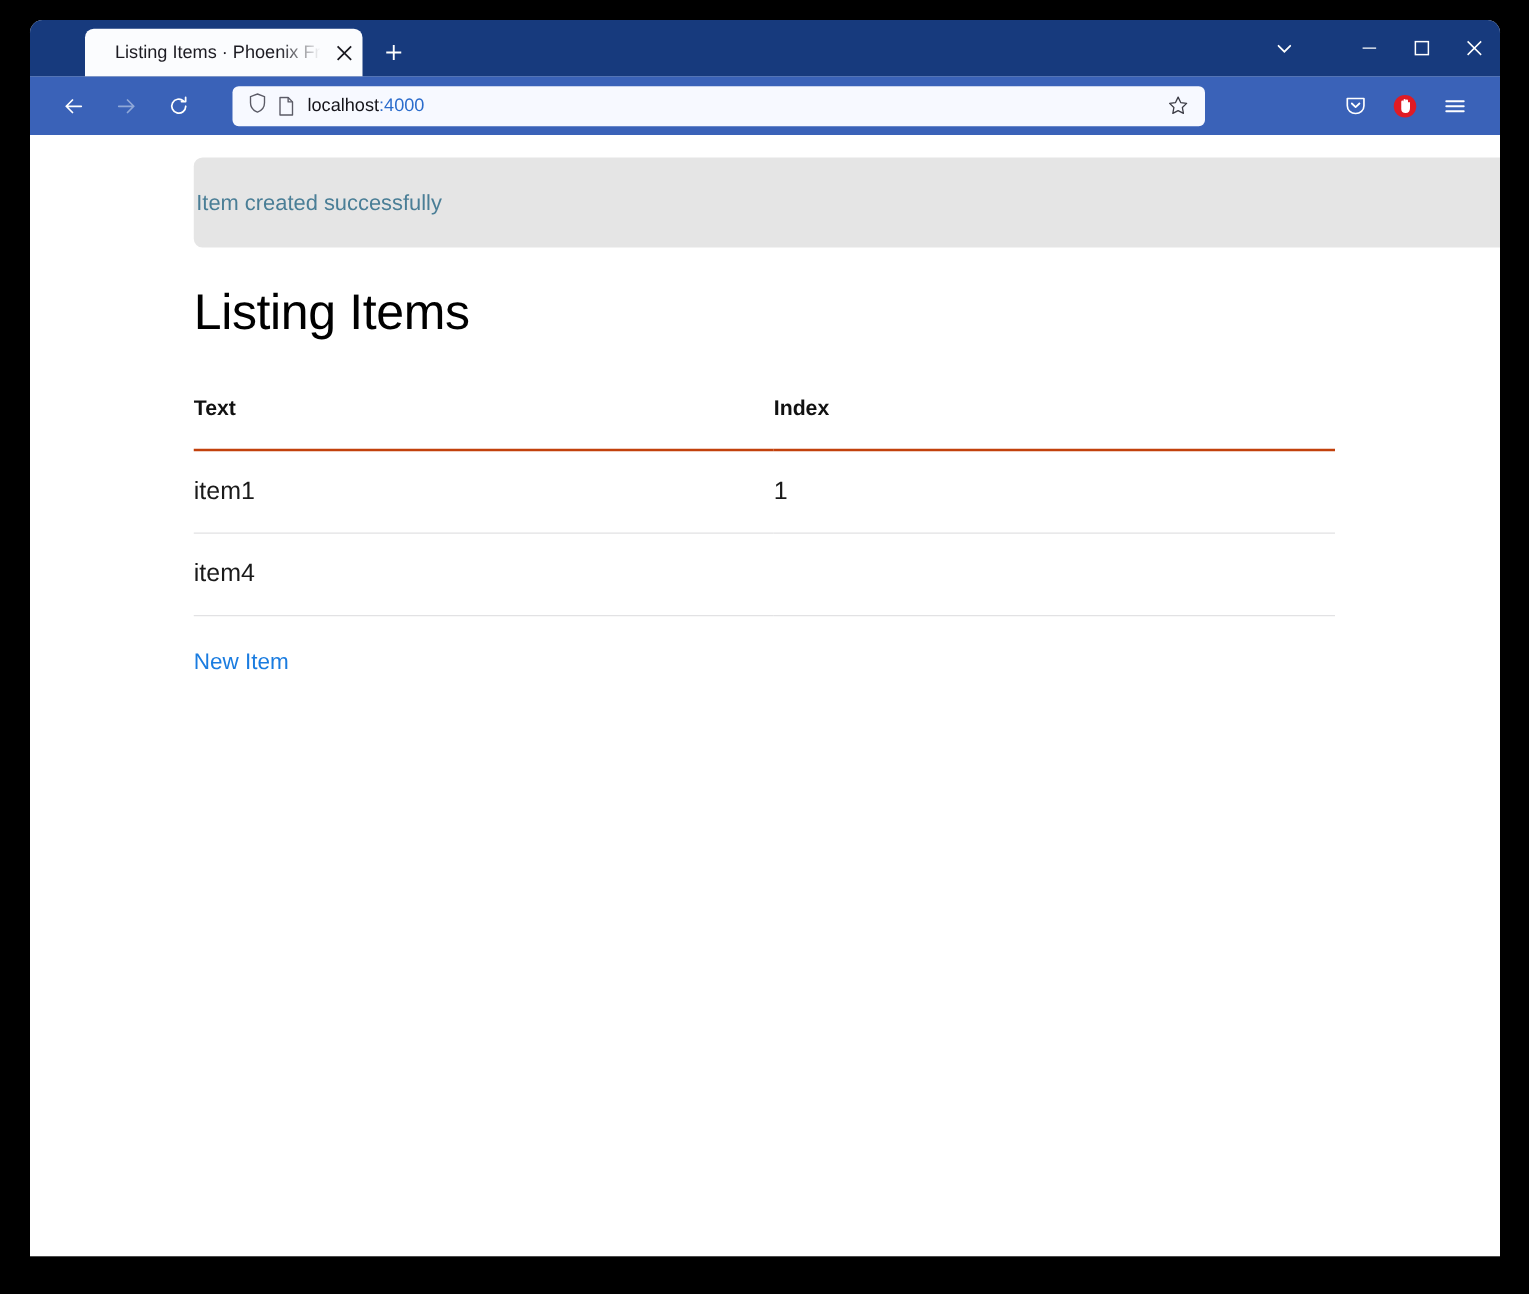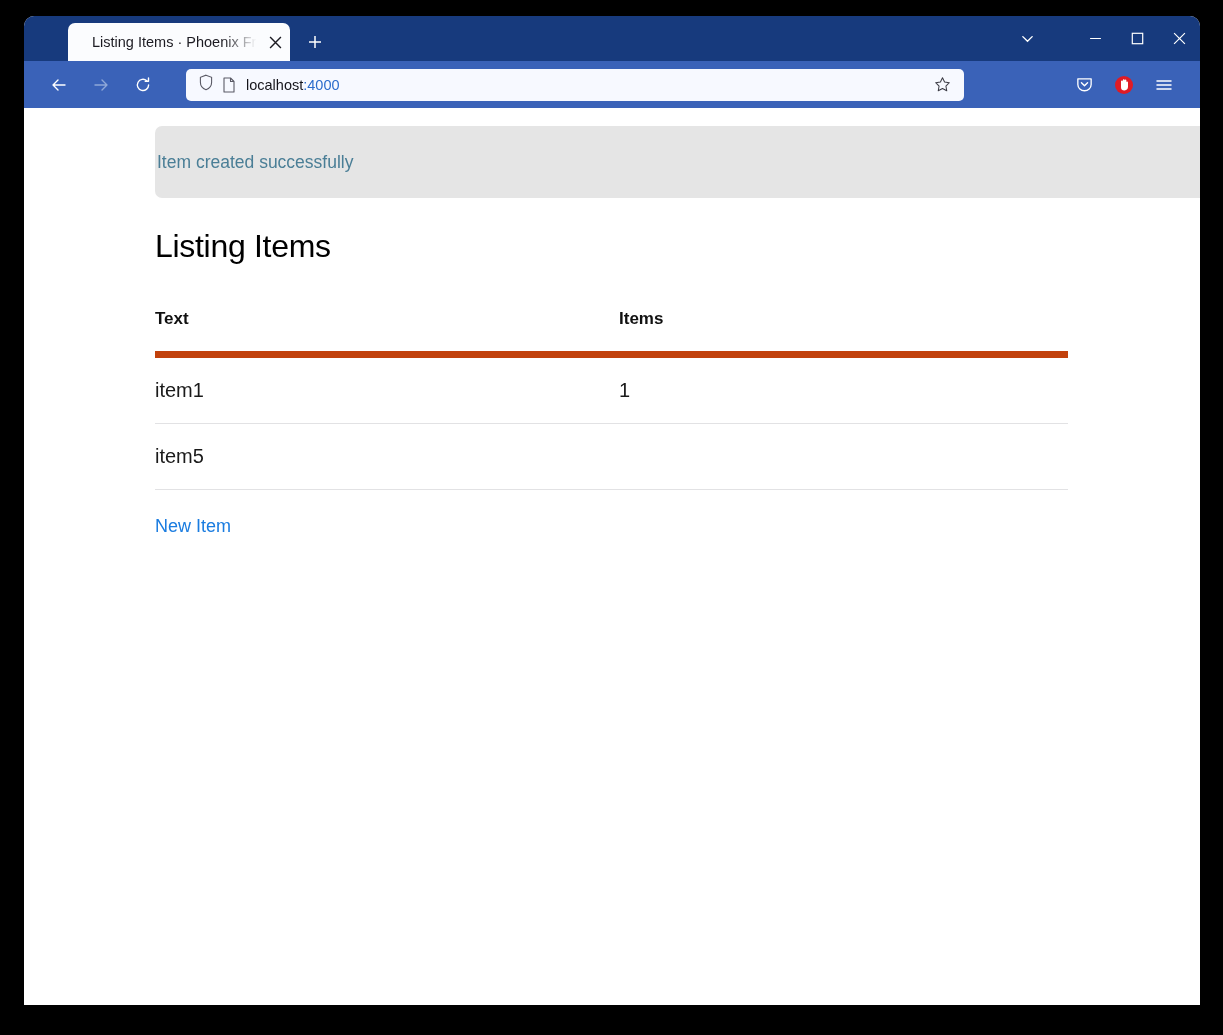--- a/index.html
+++ b/index.html
@@ -206,40 +206,40 @@
     cursor: pointer;
   }
 
   #flash-text {
     font-size: 17.5px;
     color: #4a7e96;
   }
 
   #page-title {
     margin: 30px 0 0 131px;
-    font-size: 32px;
+    font-size: 40px;
     font-weight: 400;
     color: #000000;
     letter-spacing: -0.3px;
   }
 
   #items-table {
     margin: 44px 0 0 131px;
     width: 913px;
     border-collapse: collapse;
     table-layout: fixed;
   }
 
   #items-table th {
     text-align: left;
     font-size: 17px;
     font-weight: bold;
     color: #111111;
     padding: 0 0 22px 0;
-    border-bottom: 7px solid #c2410c;
+    border-bottom: 2px solid #c2410c;
   }
 
   #items-table td {
     font-size: 20px;
     color: #1a1a1a;
     padding: 21px 0 21px 0;
     border-bottom: 1px solid #e2e2e4;
     height: 60px;
     vertical-align: middle;
   }
@@ -380,30 +380,30 @@
       <div id="flash-message">
         <span id="flash-text">Item created successfully</span>
       </div>
 
       <h1 id="page-title">Listing Items</h1>
 
       <table id="items-table">
         <thead>
           <tr>
             <th class="col-text">Text</th>
-            <th class="col-index">Items</th>
+            <th class="col-index">Index</th>
           </tr>
         </thead>
         <tbody>
           <tr>
             <td class="col-text">item1</td>
             <td class="col-index">1</td>
           </tr>
           <tr>
-            <td class="col-text">item5</td>
+            <td class="col-text">item4</td>
             <td class="col-index"></td>
           </tr>
         </tbody>
       </table>
 
       <a id="new-item-link">New Item</a>
 
     </div>
   </div>
 

